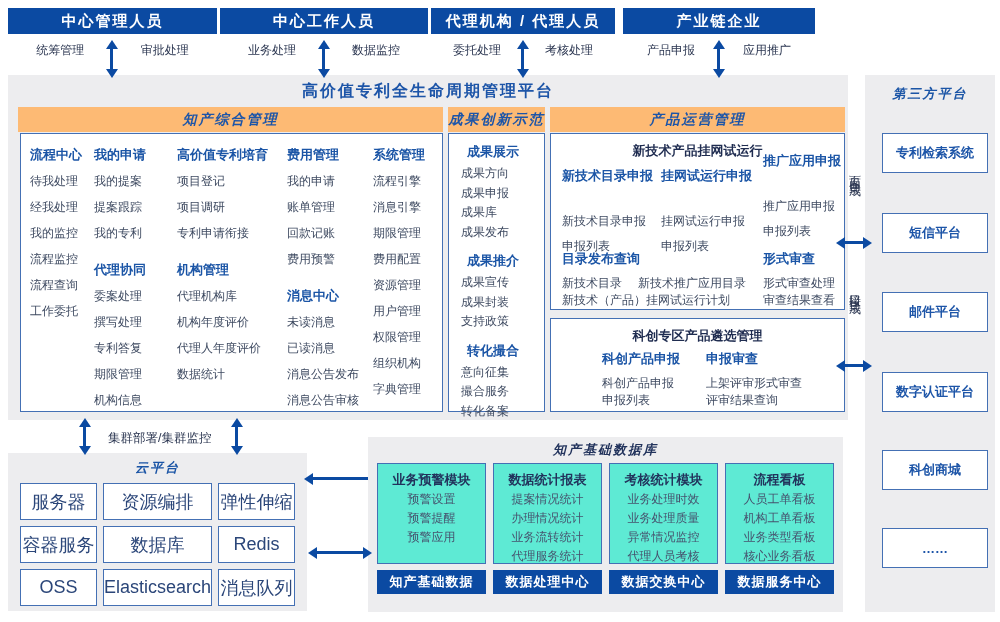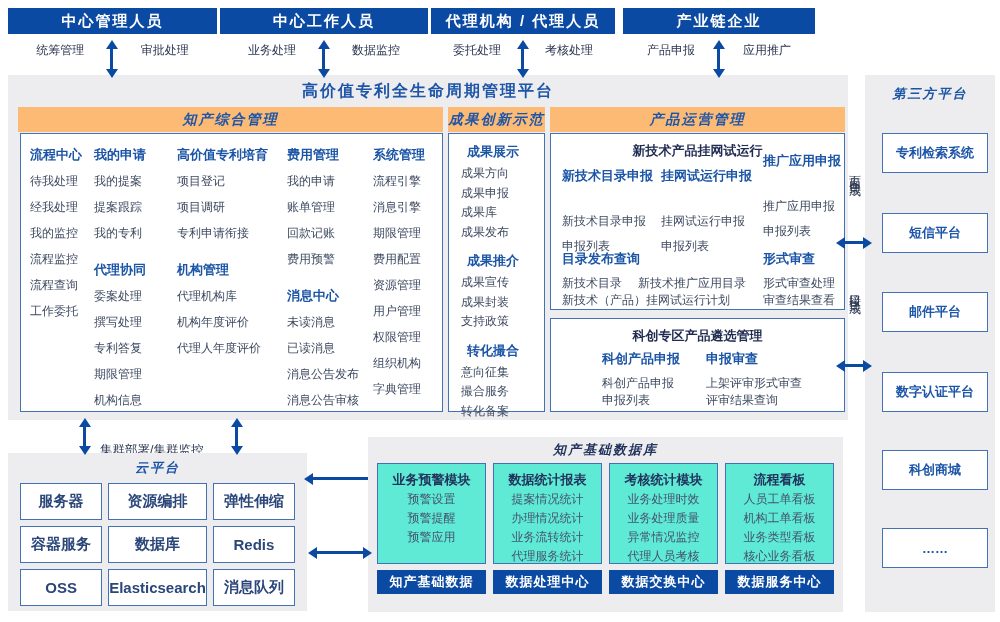--- a/index.html
+++ b/index.html
@@ -53,21 +53,21 @@
   .pgrp .flexwrap{display:flex;flex-wrap:wrap;column-gap:16px;row-gap:0;width:200px;}
   .subbox-title{position:absolute;left:0;top:8px;width:100%;text-align:center;
                 font-size:13px;font-weight:bold;color:#1f2c50;}
   
   .gray-panel{position:absolute;background:#ededef;}
   .panel-title{text-align:center;font-size:13px;font-weight:bold;font-style:italic;
                color:#1b55a6;letter-spacing:2px;padding-top:6px;}
   .panel-title.dark{color:#22335c;}
   .cloud-grid{display:grid;grid-template-columns:repeat(3,1fr);gap:6px;padding:6px 12px;}
   .cloud-cell{background:#fff;border:1.5px solid #4470b4;height:35px;display:flex;align-items:center;
-              justify-content:center;font-size:15px;color:#2b4679;font-weight:bold;}
+              justify-content:center;font-size:18px;color:#2b4679;}
   .db-row{display:flex;gap:7px;padding:4px 9px 0 9px;}
   .db-mod{flex:1;display:flex;flex-direction:column;}
   .db-box{background:#5eead4;border:1.5px solid #4470b4;height:101px;text-align:center;box-sizing:border-box;padding-top:6px;}
   .db-box .grp-title{color:#22335c;font-size:13px;line-height:20px;}
   .db-box .item{line-height:19px;color:#46536e;}
   .db-btn{margin-top:6px;height:24px;background:#0b4aa2;color:#fff;font-size:13px;font-weight:bold;
           text-align:center;line-height:24px;letter-spacing:1px;}
   
   #third-party{position:absolute;left:865px;top:75px;width:130px;height:537px;background:#ededef;}
   .tp-box{position:absolute;left:17px;width:106px;height:40px;background:#fff;border:1.5px solid #4470b4;
@@ -171,20 +171,21 @@
                 <div class="item">专利申请衔接</div>
               </div>
           </div>
           <div class="grp2">
             <div class="grp-title">机构管理</div>
             <div>
 
             <div class="item">代理机构库</div>
                 <div class="item">机构年度评价</div>
                 <div class="item">代理人年度评价</div>
+                <div class="item">数据统计</div>
               </div>
           </div>
         </div>
         <div class="ipcol" style="width:86px;">
           <div>
             <div class="grp-title">费用管理</div>
             <div>
 
             <div class="item">我的申请</div>
                 <div class="item">账单管理</div>
@@ -315,21 +316,21 @@
 
         <div class="item">上架评审形式审查</div>
             <div class="item">评审结果查询</div>
           </div>
       </div>
     </div>
   </div>
 
   <span class="varrow" style="left:83px;top:426px;height:21px;"></span>
   <span class="varrow" style="left:235px;top:426px;height:21px;"></span>
-  <div class="cluster-label" style="left:100px;top:430px;margin-top:12px;">集群部署/集群监控</div>
+  <div class="cluster-label" style="left:108px;top:430px;">集群部署/集群监控</div>
 
   <div class="gray-panel" style="left:8px;top:453px;width:299px;height:158px;">
     <div class="panel-title">云平台</div>
     <div class="cloud-grid">
 
     <div class="cloud-cell">服务器</div>
         <div class="cloud-cell">资源编排</div>
         <div class="cloud-cell">弹性伸缩</div>
         <div class="cloud-cell">容器服务</div>
         <div class="cloud-cell">数据库</div>

